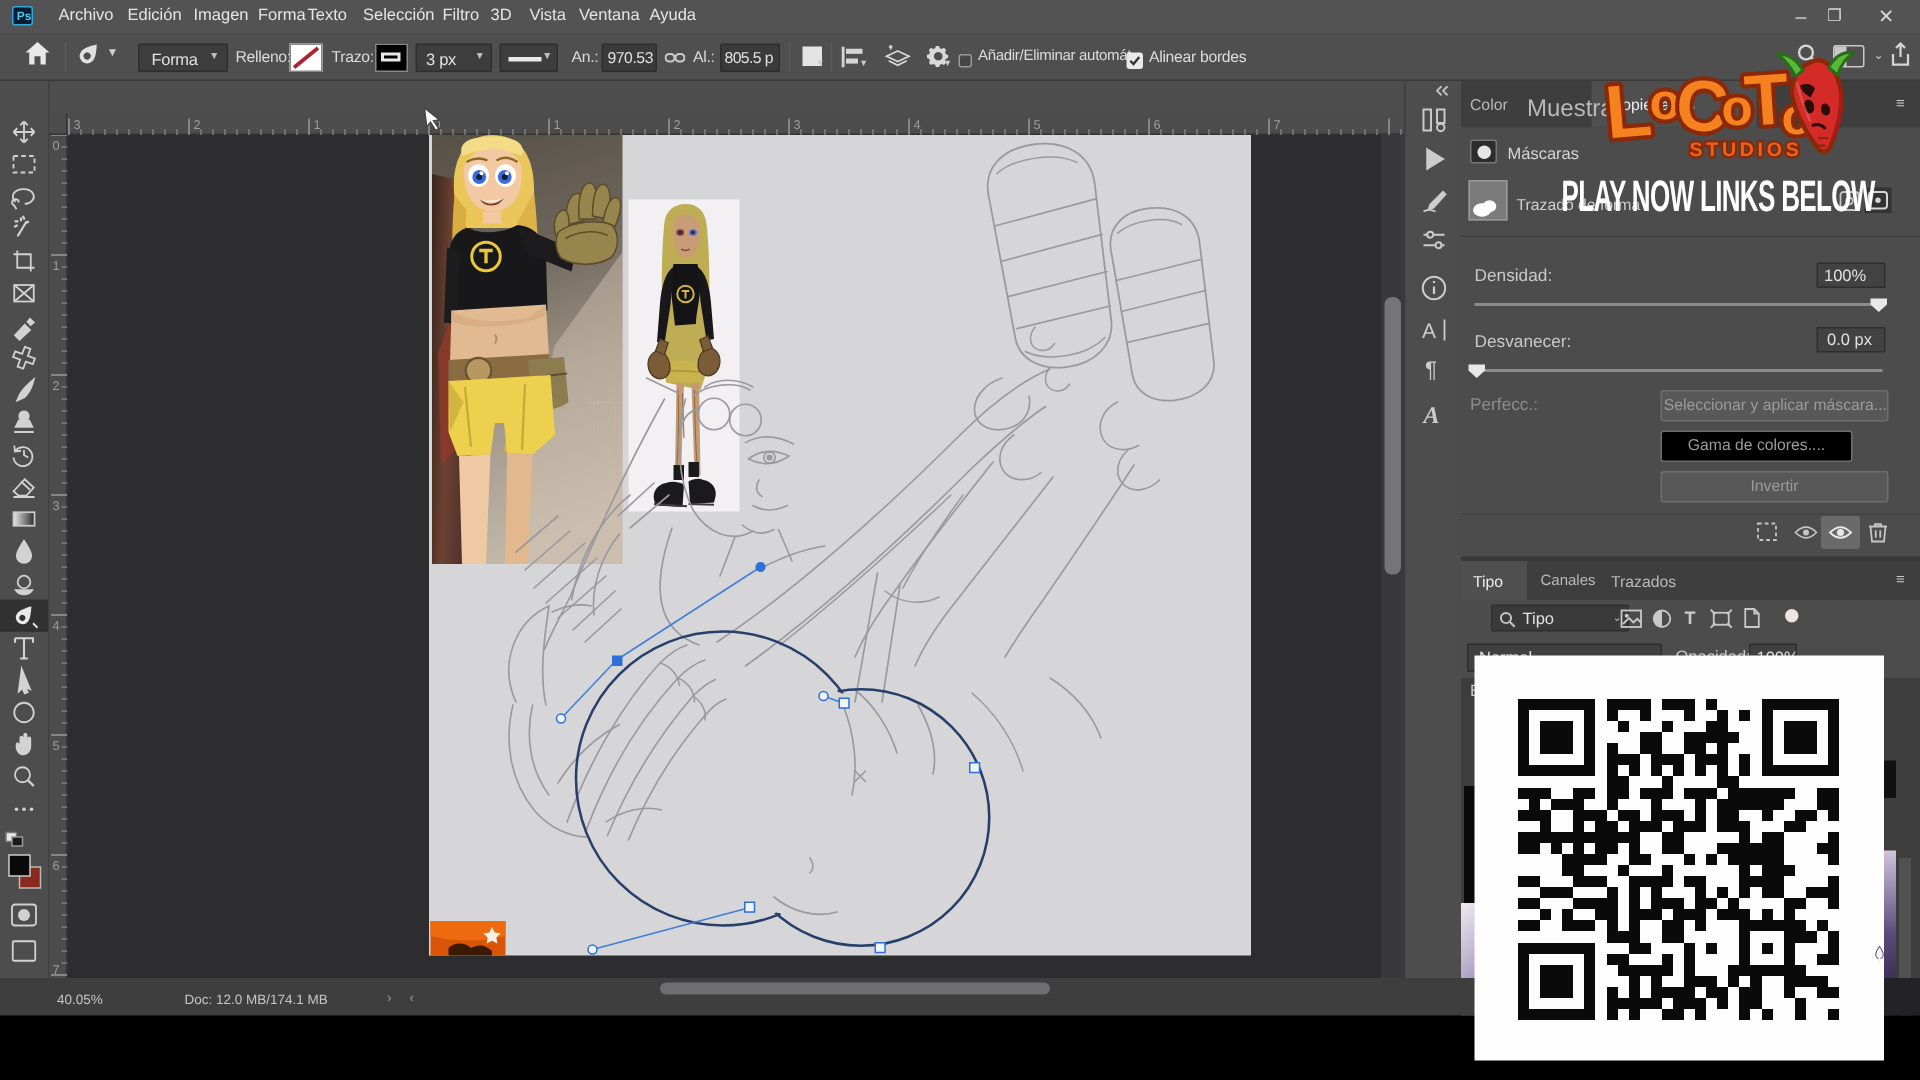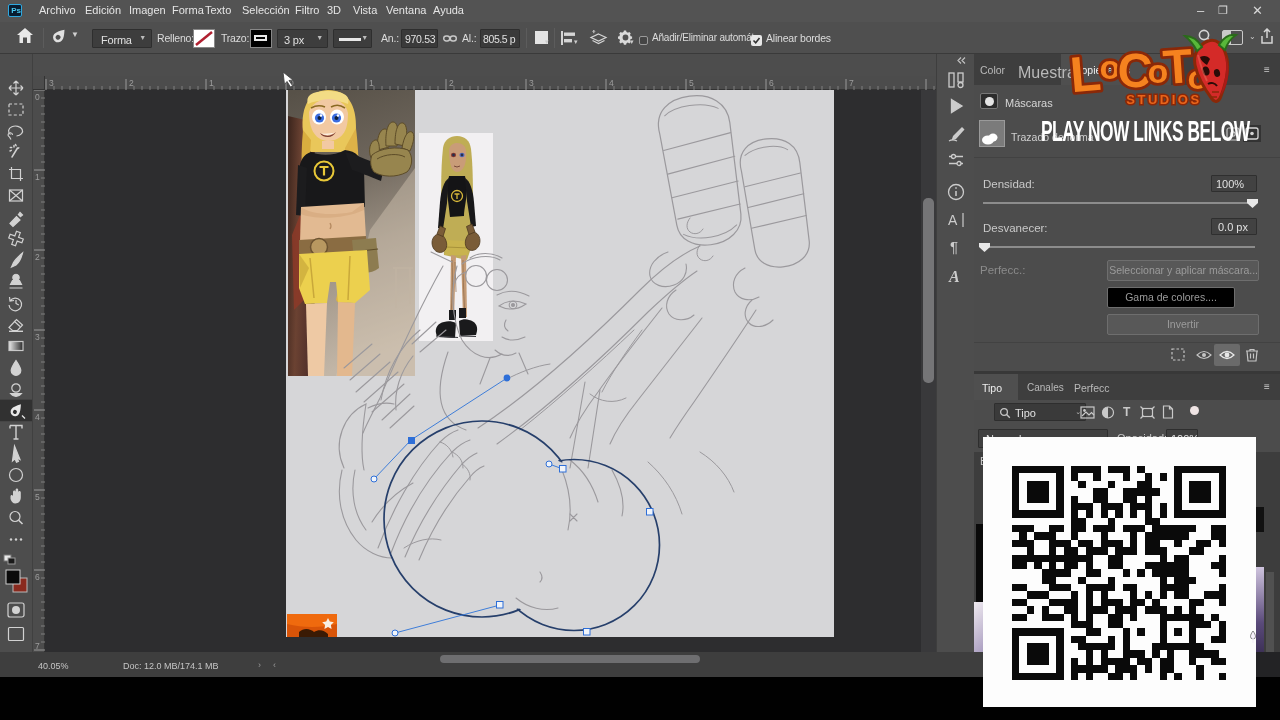--- a/index.html
+++ b/index.html
@@ -807,21 +807,21 @@
         <g stroke="#c5c5c5" fill="none" stroke-width="1.2">
           <path d="M2 4 h10 l-1 10 h-8 z M1 4 h12 M5 4 V2.5 h4 V4 M5.5 6.5 v5 M8.5 6.5 v5"></path>
         </g>
       </svg>
 
     <div class="abs" style="left:0;top:317px;width:306px;height:3px;background:#383838"></div>
     <div class="abs" style="left:0;top:320px;width:306px;height:26px;background:#3e3e3e">
       <div class="abs" style="left:0;top:0;width:44px;height:26px;background:#4f4f4f"></div>
       <span class="t" style="left:8px;top:8px;color:#ededed;font-size:10.5px">Tipo</span>
       <span class="t" style="left:53px;top:8px;color:#b9b9b9;font-size:10px">Canales</span>
-      <span class="t" style="left:100px;top:8px;color:#b9b9b9;font-size:10.5px">Perfecc</span>
+      <span class="t" style="left:100px;top:8px;color:#b9b9b9;font-size:10.5px">Trazados</span>
       <span class="t" style="left:290px;top:7px;color:#ccc;font-size:10px">≡</span>
     </div>
     <div class="abs" style="left:0;top:346px;width:306px;height:26px;background:#4c4c4c">
       <div class="obox" style="left:20px;top:3px;width:92px;height:18px;background:#3a3a3a">
           <svg style="position:absolute;left:4px;top:3px" width="12" height="12" viewBox="0 0 12 12">
             <circle cx="5" cy="5" r="3.4" stroke="#c5c5c5" fill="none" stroke-width="1.3"></circle>
             <line x1="7.6" y1="7.6" x2="10.8" y2="10.8" stroke="#c5c5c5" stroke-width="1.4"></line>
           </svg>
           <span style="position:absolute;left:20px;top:2.5px;font-size:11px">Tipo</span>
           <span style="position:absolute;right:4px;top:4px;font-size:7px;color:#bbb">⌄</span>

